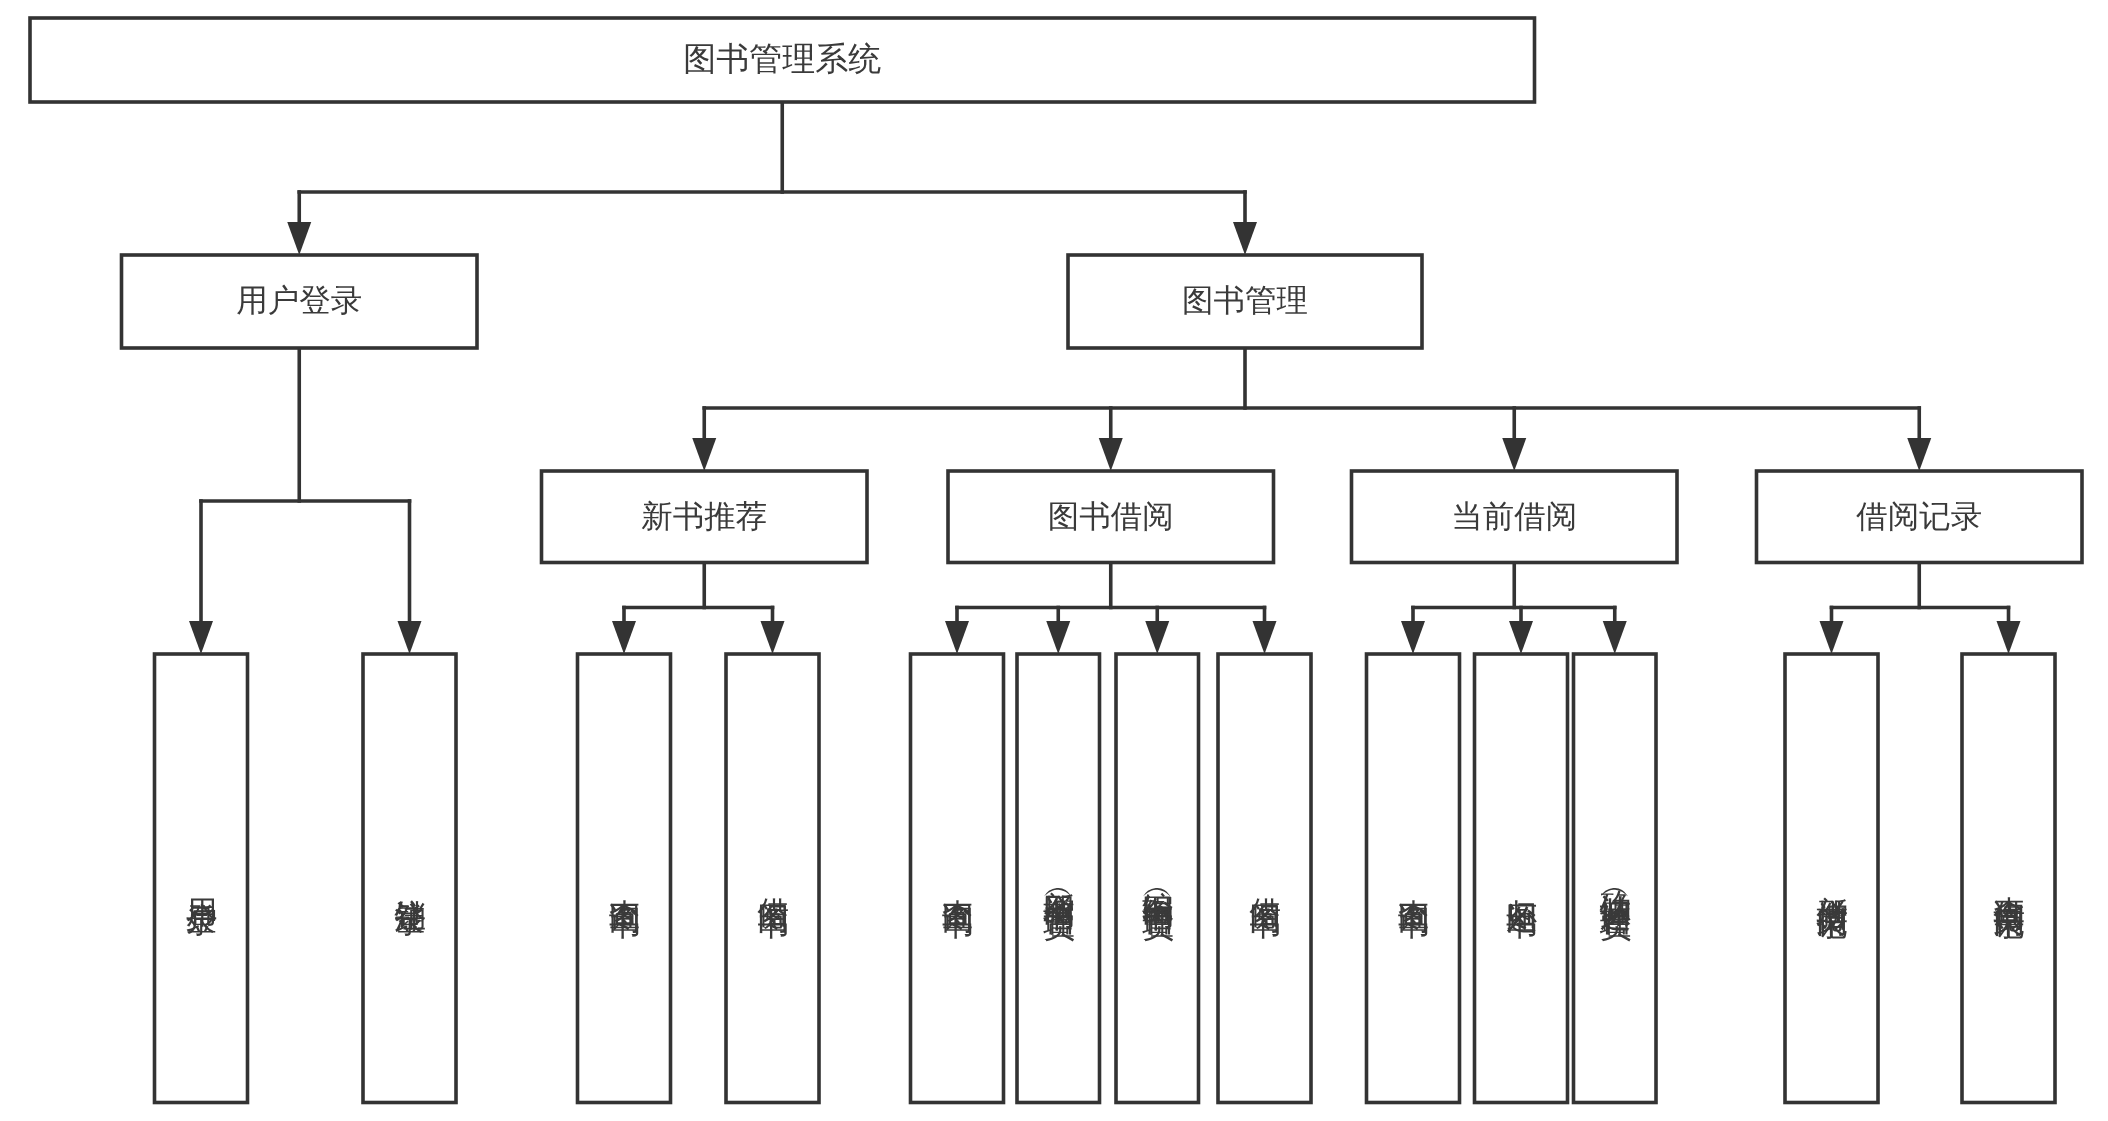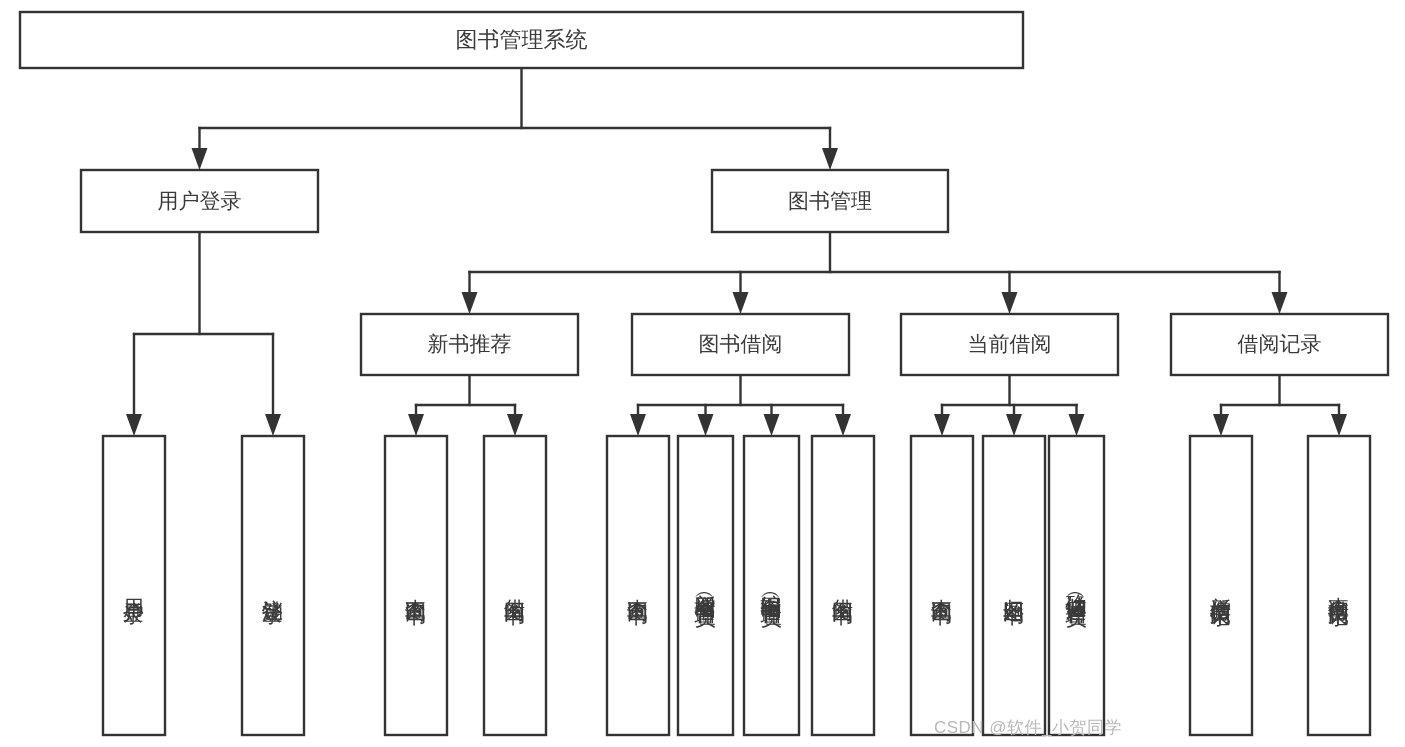--- a/index.html
+++ b/index.html
@@ -182,14 +182,13 @@
       <div class="leaf-label" style="left: 678px; top: 436px; width: 55px; height: 299px; display: flex; align-items: center; justify-content: center;">新增图书（管理员）</div>
       <div class="leaf-label" style="left: 744px; top: 436px; width: 55px; height: 299px; display: flex; align-items: center; justify-content: center;">编辑图书（管理员）</div>
       <div class="leaf-label" style="left: 812px; top: 436px; width: 62px; height: 299px; display: flex; align-items: center; justify-content: center;">借阅图书</div>
       <div class="leaf-label" style="left: 911px; top: 436px; width: 62px; height: 299px; display: flex; align-items: center; justify-content: center;">查询图书</div>
       <div class="leaf-label" style="left: 983px; top: 436px; width: 62px; height: 299px; display: flex; align-items: center; justify-content: center;">归还图书</div>
       <div class="leaf-label" style="left: 1049px; top: 436px; width: 55px; height: 299px; display: flex; align-items: center; justify-content: center;">确认归还（管理员）</div>
       <div class="leaf-label" style="left: 1190px; top: 436px; width: 62px; height: 299px; display: flex; align-items: center; justify-content: center;">新增借阅记录</div>
       <div class="leaf-label" style="left: 1308px; top: 436px; width: 62px; height: 299px; display: flex; align-items: center; justify-content: center;">查询借阅记录</div>
     </div>
 
-  <div class="watermark">CSDN @软件_小贺同学</div>
 </div>
 
 </body></html>

